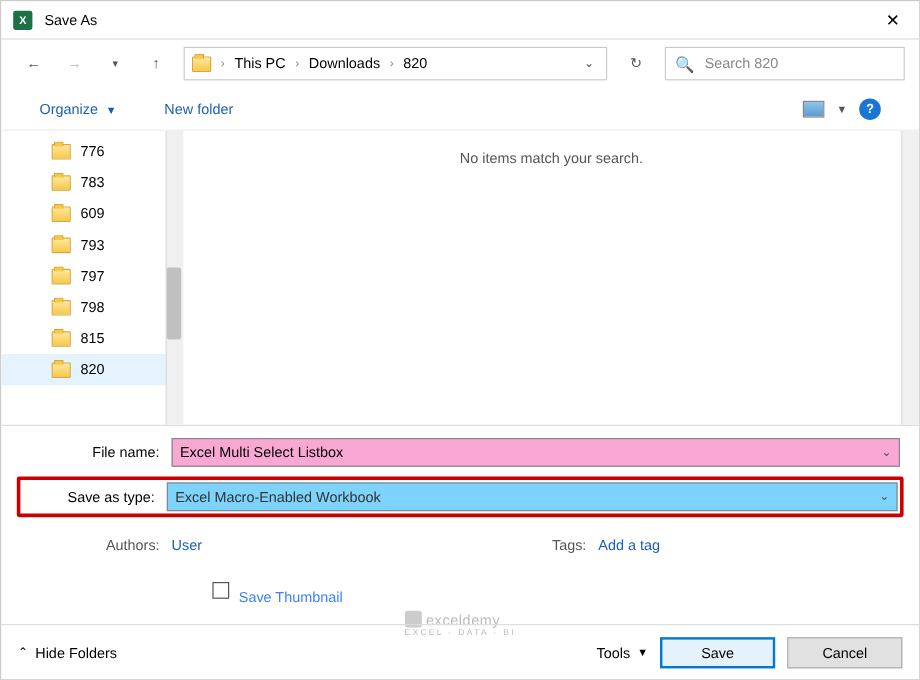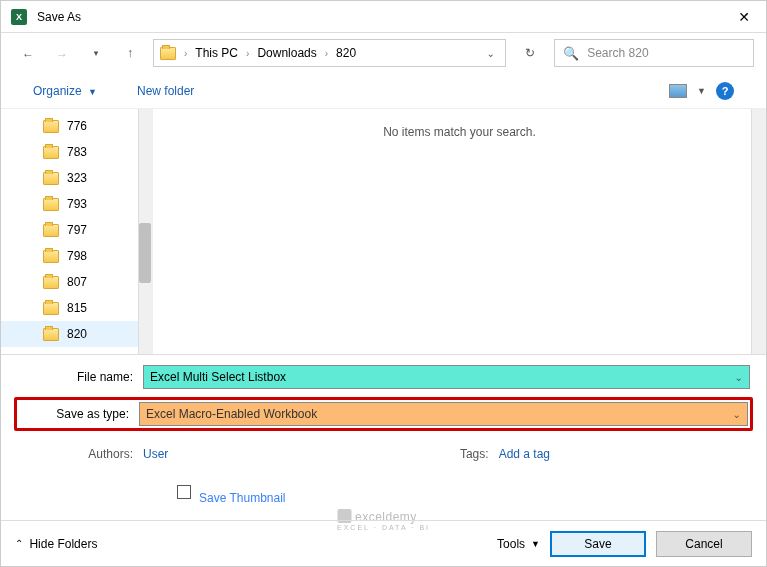--- a/index.html
+++ b/index.html
@@ -41,25 +41,25 @@
   .tree-item { display:flex; align-items:center; gap:8px; height:26px; padding-left: 10px; cursor:pointer; }
   .tree-item.selected { background:#e5f3ff; margin-left:-32px; padding-left:42px; margin-right:15px; }
   .content { flex:1; position:relative; }
   .content-scrollbar { position:absolute; right:0; top:0; bottom:0; width:15px; background:#f0f0f0; border-left:1px solid #ddd; }
   .no-items { text-align:center; padding-top: 16px; color:#555; }
 
   
   .form-area { padding: 10px 16px 0 16px; }
   .form-row { display:flex; align-items:center; margin-bottom: 8px; }
   .form-label { width: 126px; text-align:right; padding-right: 10px; }
-  .form-field { flex:1; height:24px; border:1px solid #888; display:flex; align-items:center; padding: 0 6px; background:#5eead4; }
+  .form-field { flex:1; height:24px; border:1px solid #888; display:flex; align-items:center; padding: 0 6px; background:#f9a8d4; }
   .form-field .caret { margin-left:auto; font-size:10px; color:#555; }
   .type-row { border: 3px solid #c00; border-radius:2px; padding: 2px; margin-left: -3px; margin-right: -3px; }
   .type-row .form-label { width: 120px; }
-  .type-row .form-field { background:#fdba74; color:#333; }
+  .type-row .form-field { background:#7dd3fc; color:#333; }
   .meta-row { display:flex; align-items:flex-start; padding: 8px 0 0 0; }
   .meta-label { width: 126px; text-align:right; padding-right:10px; color:#555; }
   .meta-val { color:#1a5fb4; cursor:pointer; }
   .meta-spacer { flex:1; }
   .meta-row2 { display:flex; align-items:center; padding: 18px 0 0 160px; }
   .checkbox { width:14px; height:14px; border:1px solid #555; margin-right:8px; }
   .thumb-lbl { color:#3b82f6;margin-top:12px; }
 
   
   .watermark { position:absolute; left:50%; top:508px; transform:translateX(-50%); color:#bbb; font-size:13px; letter-spacing:0.5px; }
@@ -123,37 +123,33 @@
     <div class="tree-item">
         <div class="folder-icon"></div>
         <span>776</span>
       </div>
     <div class="tree-item">
         <div class="folder-icon"></div>
         <span>783</span>
       </div>
     <div class="tree-item">
         <div class="folder-icon"></div>
-        <span>323</span>
+        <span>609</span>
       </div>
     <div class="tree-item">
         <div class="folder-icon"></div>
         <span>793</span>
       </div>
     <div class="tree-item">
         <div class="folder-icon"></div>
         <span>797</span>
       </div>
     <div class="tree-item">
         <div class="folder-icon"></div>
         <span>798</span>
-      </div>
-    <div class="tree-item">
-        <div class="folder-icon"></div>
-        <span>807</span>
       </div>
     <div class="tree-item">
         <div class="folder-icon"></div>
         <span>815</span>
       </div>
     <div class="tree-item selected">
         <div class="folder-icon"></div>
         <span>820</span>
       </div>
     <div class="tree-scrollbar">

